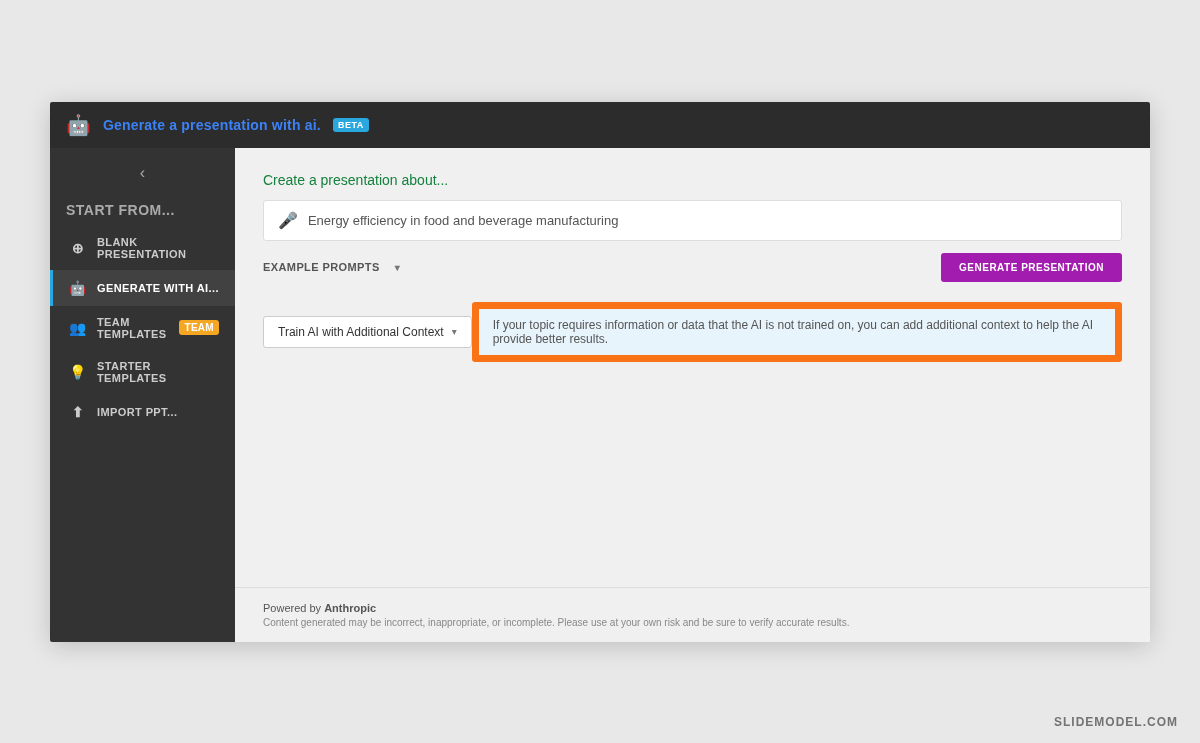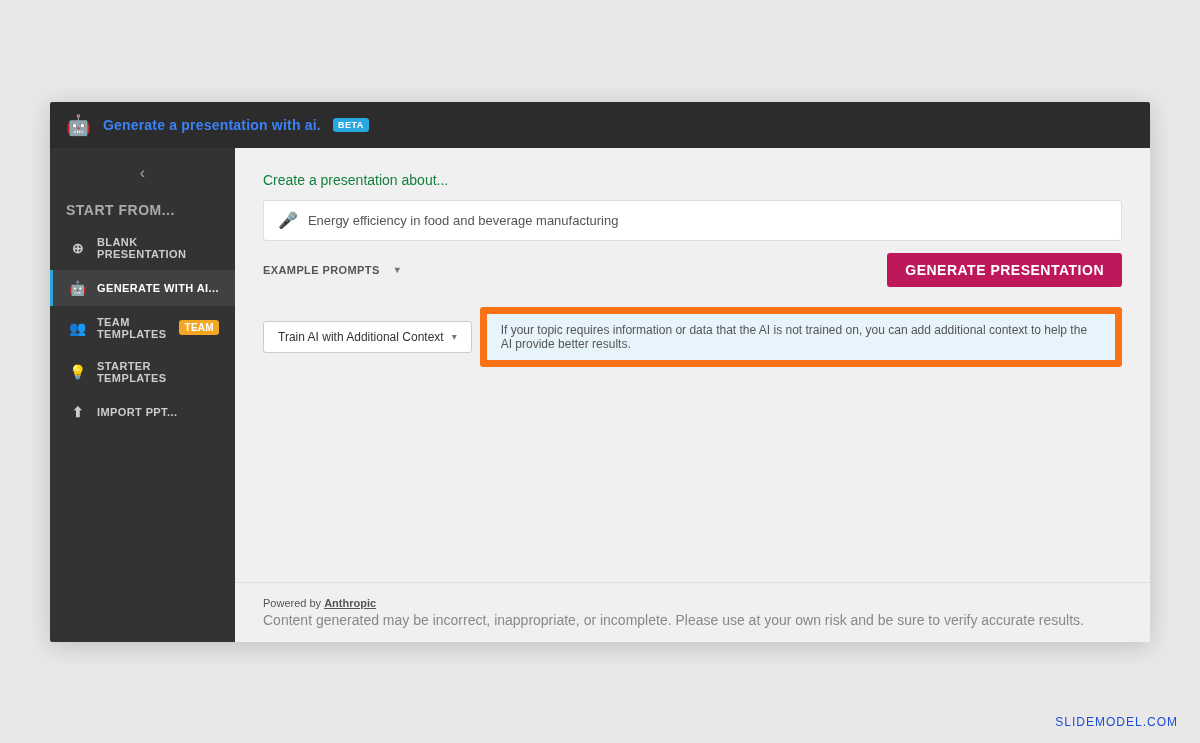--- a/index.html
+++ b/index.html
@@ -197,37 +197,37 @@
       letter-spacing: 0.4px;
       cursor: pointer;
       padding: 0;
     }
     .example-prompts-btn .chevron {
       font-size: 10px;
       color: #777;
     }
 
     .generate-btn {
-      background: #be185d;
+      background: #a21caf;
       color: #fff;
       border: none;
       border-radius: 3px;
       padding: 9px 18px;
-      font-size: 14px;
+      font-size: 10px;
       font-weight: 700;
       text-transform: uppercase;
       letter-spacing: 0.5px;
       cursor: pointer;
     }
 
     
     .train-ai-row {
       display: flex;
       align-items: center;
-      gap: 8px;
+      gap: 0;
     }
     .train-ai-btn {
       display: flex;
       align-items: center;
       gap: 6px;
       background: #fff;
       border: 1px solid #ccc;
       border-radius: 3px;
       padding: 8px 14px;
       font-size: 12px;
@@ -258,36 +258,35 @@
       border-top: 1px solid #ddd;
       background: #f0f0f0;
     }
     .powered-by {
       font-size: 11px;
       color: #555;
       margin-bottom: 3px;
     }
     .powered-by strong {
       font-weight: 700;
-      text-decoration: underline;
     }
     .disclaimer {
-      font-size: 14px;
+      font-size: 10px;
       color: #888;
     }
 
     
     .watermark {
       position: fixed;
       bottom: 14px;
       right: 22px;
       font-size: 12px;
-      color: #1d4ed8;
+      color: #737373;
       letter-spacing: 1px;
-      font-weight: 400;
+      font-weight: 700;
     }
   </style>
 </head>
 <body>
 
 <div class="screen-wrapper">
 
   <div class="top-bar">
     <span class="top-bar-icon">🤖</span>
     <span class="top-bar-title">Generate a presentation with ai.</span>

